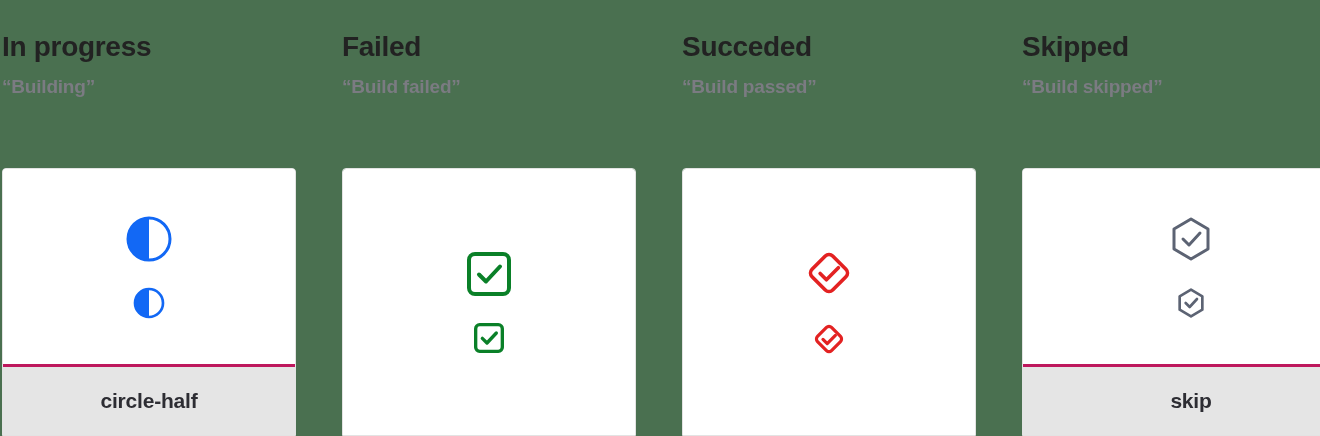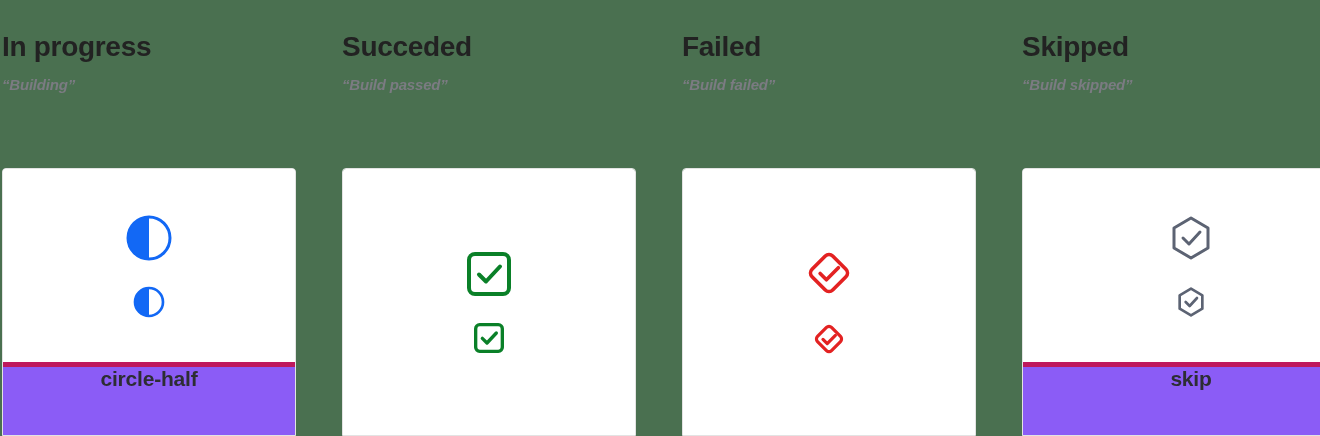--- a/index.html
+++ b/index.html
@@ -35,28 +35,27 @@
   .col-title {
     font-size: 28px;
     font-weight: bold;
     color: #222222;
     letter-spacing: -0.3px;
     line-height: 1.1;
     margin: 0 0 14px 0;
     white-space: nowrap;
   }
   .col-sub {
-    font-size: 15px;
+    font-size: 19px;
     font-weight: bold;
     color: #7b7b82;
     letter-spacing: -0.2px;
     line-height: 1.1;
     margin: 0;
     white-space: nowrap;
-    font-style: italic;
   }
 
   
   .card-cell {
     box-sizing: border-box;
     padding-right: 46px;
   }
   .card-cell.last { padding-right: 2px; }
 
   .card {
@@ -82,50 +81,51 @@
     background: #ffffff;
   }
 
   .icon-big, .icon-small {
     display: block;
   }
 
   .card-footer {
     height: 68px;
     flex: 0 0 68px;
-    background: #8b5cf6;
-    border-top: 5px solid #be185d;
+    background: #e5e5e5;
+    border-top: 3px solid #be185d;
     display: flex;
+    align-items: center;
     justify-content: center;
   }
   .card-footer-label {
     font-size: 21px;
     font-weight: bold;
     color: #2d2d33;
     letter-spacing: -0.2px;
   }
 </style>
 </head>
 <body>
 
 <div class="grid">
 
   <div class="col-head">
     <div class="col-title">In progress</div>
     <div class="col-sub">“Building”</div>
   </div>
 
   <div class="col-head">
-    <div class="col-title">Succeded</div>
-    <div class="col-sub">“Build passed”</div>
+    <div class="col-title">Failed</div>
+    <div class="col-sub">“Build failed”</div>
   </div>
 
   <div class="col-head">
-    <div class="col-title">Failed</div>
-    <div class="col-sub">“Build failed”</div>
+    <div class="col-title">Succeded</div>
+    <div class="col-sub">“Build passed”</div>
   </div>
 
   <div class="col-head">
     <div class="col-title">Skipped</div>
     <div class="col-sub">“Build skipped”</div>
   </div>
 
   <div class="card-cell">
     <div class="card">
       <div class="icon-area">

